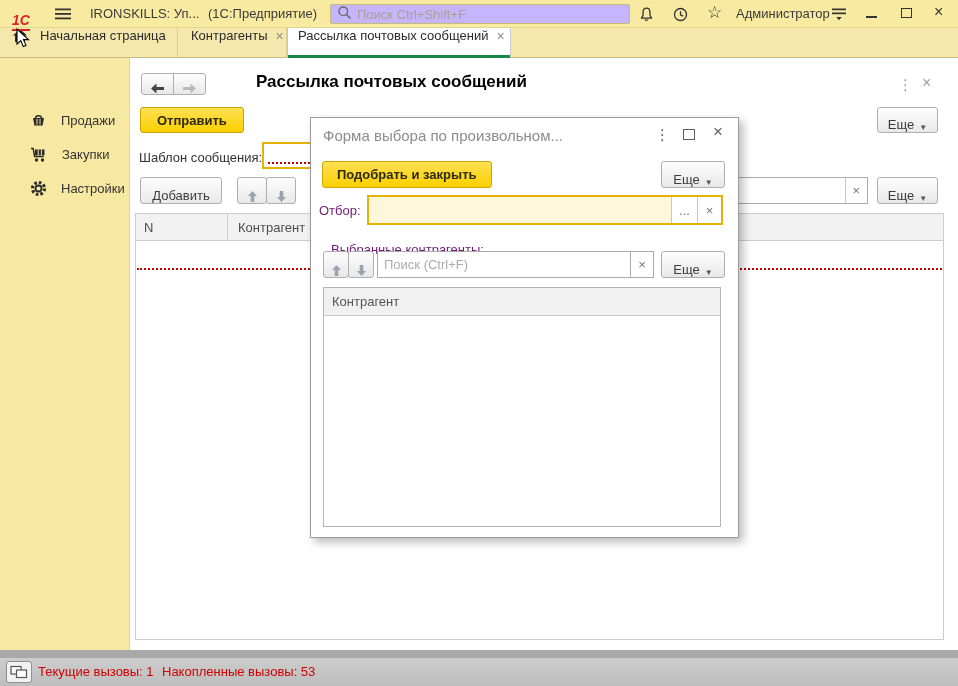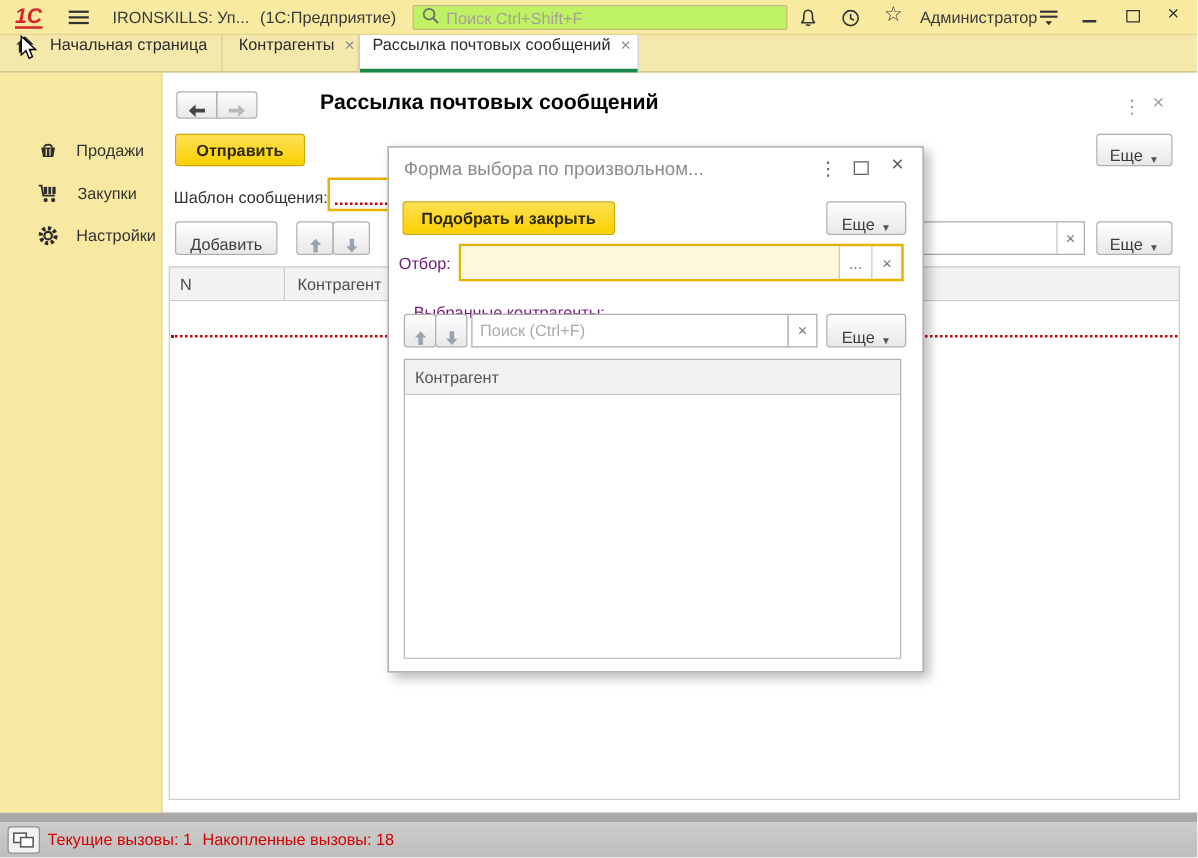--- a/index.html
+++ b/index.html
@@ -3,23 +3,23 @@
 <meta charset="utf-8">
 <style>
   * { margin:0; padding:0; box-sizing:border-box; }
   html,body { width:958px; height:686px; }
   body { font-family:"Liberation Sans","DejaVu Sans",sans-serif; font-size:13px; color:#333; background:#fff; overflow:hidden; }
   #app { position:relative; width:958px; height:686px; background:#fff; }
   .abs { position:absolute; }
 
   
   #topbar { left:0; top:0; width:958px; height:28px; background:#F8EBA1; border-bottom:1px solid #E2D491; z-index:5; }
-  .logo { font-style:italic; font-weight:bold; font-size:17px; color:#D8232A; border-bottom:2px solid #D8232A; line-height:17px; }
+  .logo { font-style:italic; font-weight:bold; font-size:14px; color:#D8232A; border-bottom:2px solid #D8232A; line-height:17px;margin-top:8px; }
   .tb-text { color:#3A3A3A; font-size:13px; line-height:28px; white-space:nowrap; }
-  #tb-search { left:330px; top:4px; width:300px; height:20px; background:#bef264; border:1px solid #C6B97E; border-radius:2px; display:flex; align-items:center; padding:0 6px; }
+  #tb-search { left:330px; top:4px; width:300px; height:20px; background:#c4b5fd; border:1px solid #C6B97E; border-radius:2px; display:flex; align-items:center; padding:0 6px; }
   #tb-search input { flex:1; border:none; outline:none; background:transparent; font:13px "Liberation Sans",sans-serif; color:#4a4a4a; margin-left:5px; }
   #tb-search input::placeholder { color:#A8A095; }
   .winbtn { color:#333; cursor:default; }
 
   
   #tabbar { left:0; top:28px; width:958px; height:30px; background:#F4E8AD; border-bottom:1px solid #C8BB84; z-index:4; }
   .tab { position:absolute; top:0; height:30px; display:flex; align-items:flex-start; white-space:nowrap; color:#2B2B2B; }
   .tab .x { color:#8E8E8E; font-size:14px; margin-left:8px; }
   #tab-home { left:0; width:178px; padding-left:12px; border-right:1px solid #D9CC95; }
   #tab-home span { margin-left:12px; }
@@ -296,21 +296,21 @@
 
   <div id="sep-strip" class="abs"></div>
   <div id="statusbar" class="abs">
     <div id="monitor-btn">
       <svg width="18" height="15">
           <rect x="1" y="1.5" width="10" height="7.5" fill="#FFF" stroke="#555" stroke-width="1.2"></rect>
           <rect x="6.5" y="5" width="10" height="7.5" fill="#FFF" stroke="#555" stroke-width="1.2"></rect>
         </svg>
     </div>
     <span class="status-text" style="left:38px;">Текущие вызовы: 1</span>
-    <span class="status-text" style="left:162px;">Накопленные вызовы: 18</span>
+    <span class="status-text" style="left:162px;">Накопленные вызовы: 53</span>
   </div>
 
   <div class="abs" style="left:16px; top:28px; z-index:99;">
     <svg width="15" height="21" viewBox="0 0 15 21">
         <path d="M1 1 L1 16 L4.8 12.6 L7.3 18.6 L10 17.4 L7.5 11.6 L12.5 11.6 Z" fill="#FFF" stroke="#000" stroke-width="1.1"></path>
       </svg>
   </div>
 
 </div>
 

